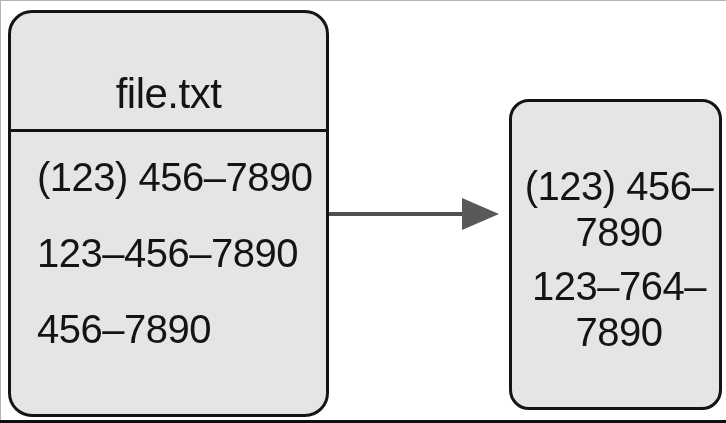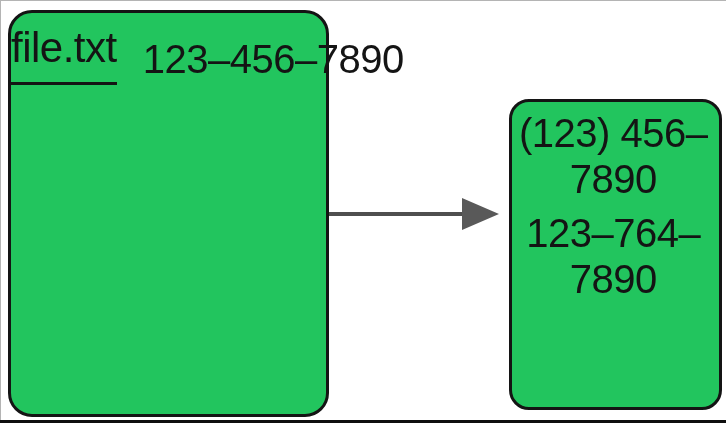--- a/index.html
+++ b/index.html
@@ -20,24 +20,25 @@
   .edge-left {
     position: absolute; left: 0; top: 0;
     width: 1px; height: 423px; background: #b4b4b4;
   }
   .edge-bottom {
     position: absolute; left: 0; bottom: 0;
     width: 726px; height: 3px; background: #0f0f0f;
   }
   .node {
     position: absolute;
-    background: #22c55e;
+    background: #e5e5e5;
     border: 3px solid #141414;
     display: flex;
-    flex-direction: row;
+    flex-direction: column;
+    justify-content: center;
   }
   .file-box {
     left: 8px; top: 10px;
     width: 321px; height: 407px;
     border-radius: 24px;
   }
   .matched-box {
     left: 509px; top: 99px;
     width: 213px; height: 311px;
     border-radius: 20px;
@@ -90,21 +91,23 @@
 <body>
 
 <div class="canvas">
 
   <div class="edge-top"></div>
   <div class="edge-left"></div>
 
   <div class="node file-box">
     <div class="box-header">file.txt</div>
     <div class="phone-list">
+      <div class="phone-row">(123) 456–7890</div>
       <div class="phone-row">123–456–7890</div>
+      <div class="phone-row">456–7890</div>
     </div>
   </div>
 
   <svg class="flow-arrow" viewBox="0 0 175 34" xmlns="http://www.w3.org/2000/svg" aria-hidden="true">
     <line x1="0" y1="17" x2="137" y2="17" stroke="#4f4f4f" stroke-width="4"></line>
     <polygon points="133,1 133,33 170,17" fill="#595959"></polygon>
   </svg>
 
   <div class="node matched-box">
     <div class="matched-body">

